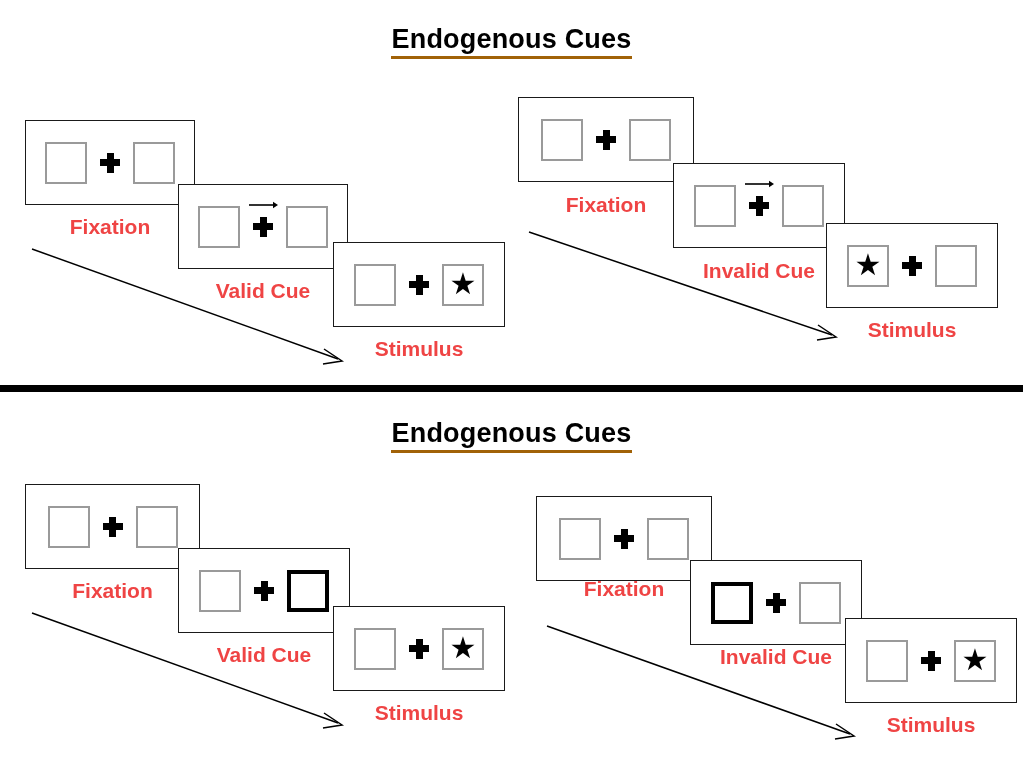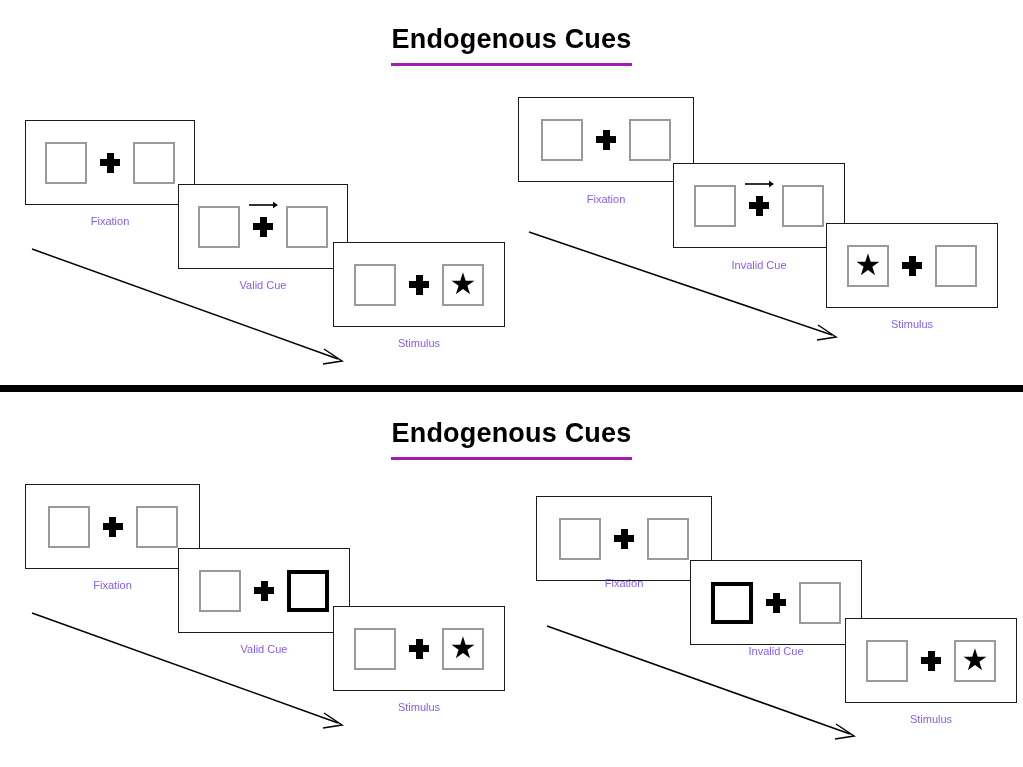--- a/index.html
+++ b/index.html
@@ -7,21 +7,21 @@
     width:1023px;height:767px;background:#ffffff;
     font-family:"Liberation Sans", sans-serif;
     position:relative;overflow:hidden;
   }
   .section-title{
     position:absolute;width:100%;text-align:center;
     font-size:27px;font-weight:bold;color:#000;
     letter-spacing:.2px;
   }
   .section-title span{
-    border-bottom:3px solid #a21caf;padding-bottom:9px;
+    border-bottom:3px solid #a16207;padding-bottom:2px;
   }
   .divider{
     position:absolute;left:0;width:1023px;height:7px;background:#000;
   }
   
   .frame{
     position:absolute;background:#fff;border:1.4px solid #1a1a1a;
     box-sizing:border-box;
   }
   .frame-inner{
@@ -50,21 +50,21 @@
     content:"";position:absolute;background:#000;
   }
   .plus::before{left:6.5px;top:0;width:7px;height:20px;}
   .plus::after{top:6.5px;left:0;width:20px;height:7px;}
   
   .cue-arrow{
     position:absolute;left:50%;transform:translateX(-50%);
     top:-17px;width:30px;height:10px;
   }
   .frame-label{
-    position:absolute;font-size:11px;font-weight:normal;color:#8b5cf6;
+    position:absolute;font-size:21px;font-weight:bold;color:#ef4444;
     white-space:nowrap;text-align:center;
   }
   .flow-arrow{position:absolute;}
 </style>
 </head>
 <body>
 
 <div class="section-title" style="top:24px;">
   <span>Endogenous Cues</span>
 </div>

